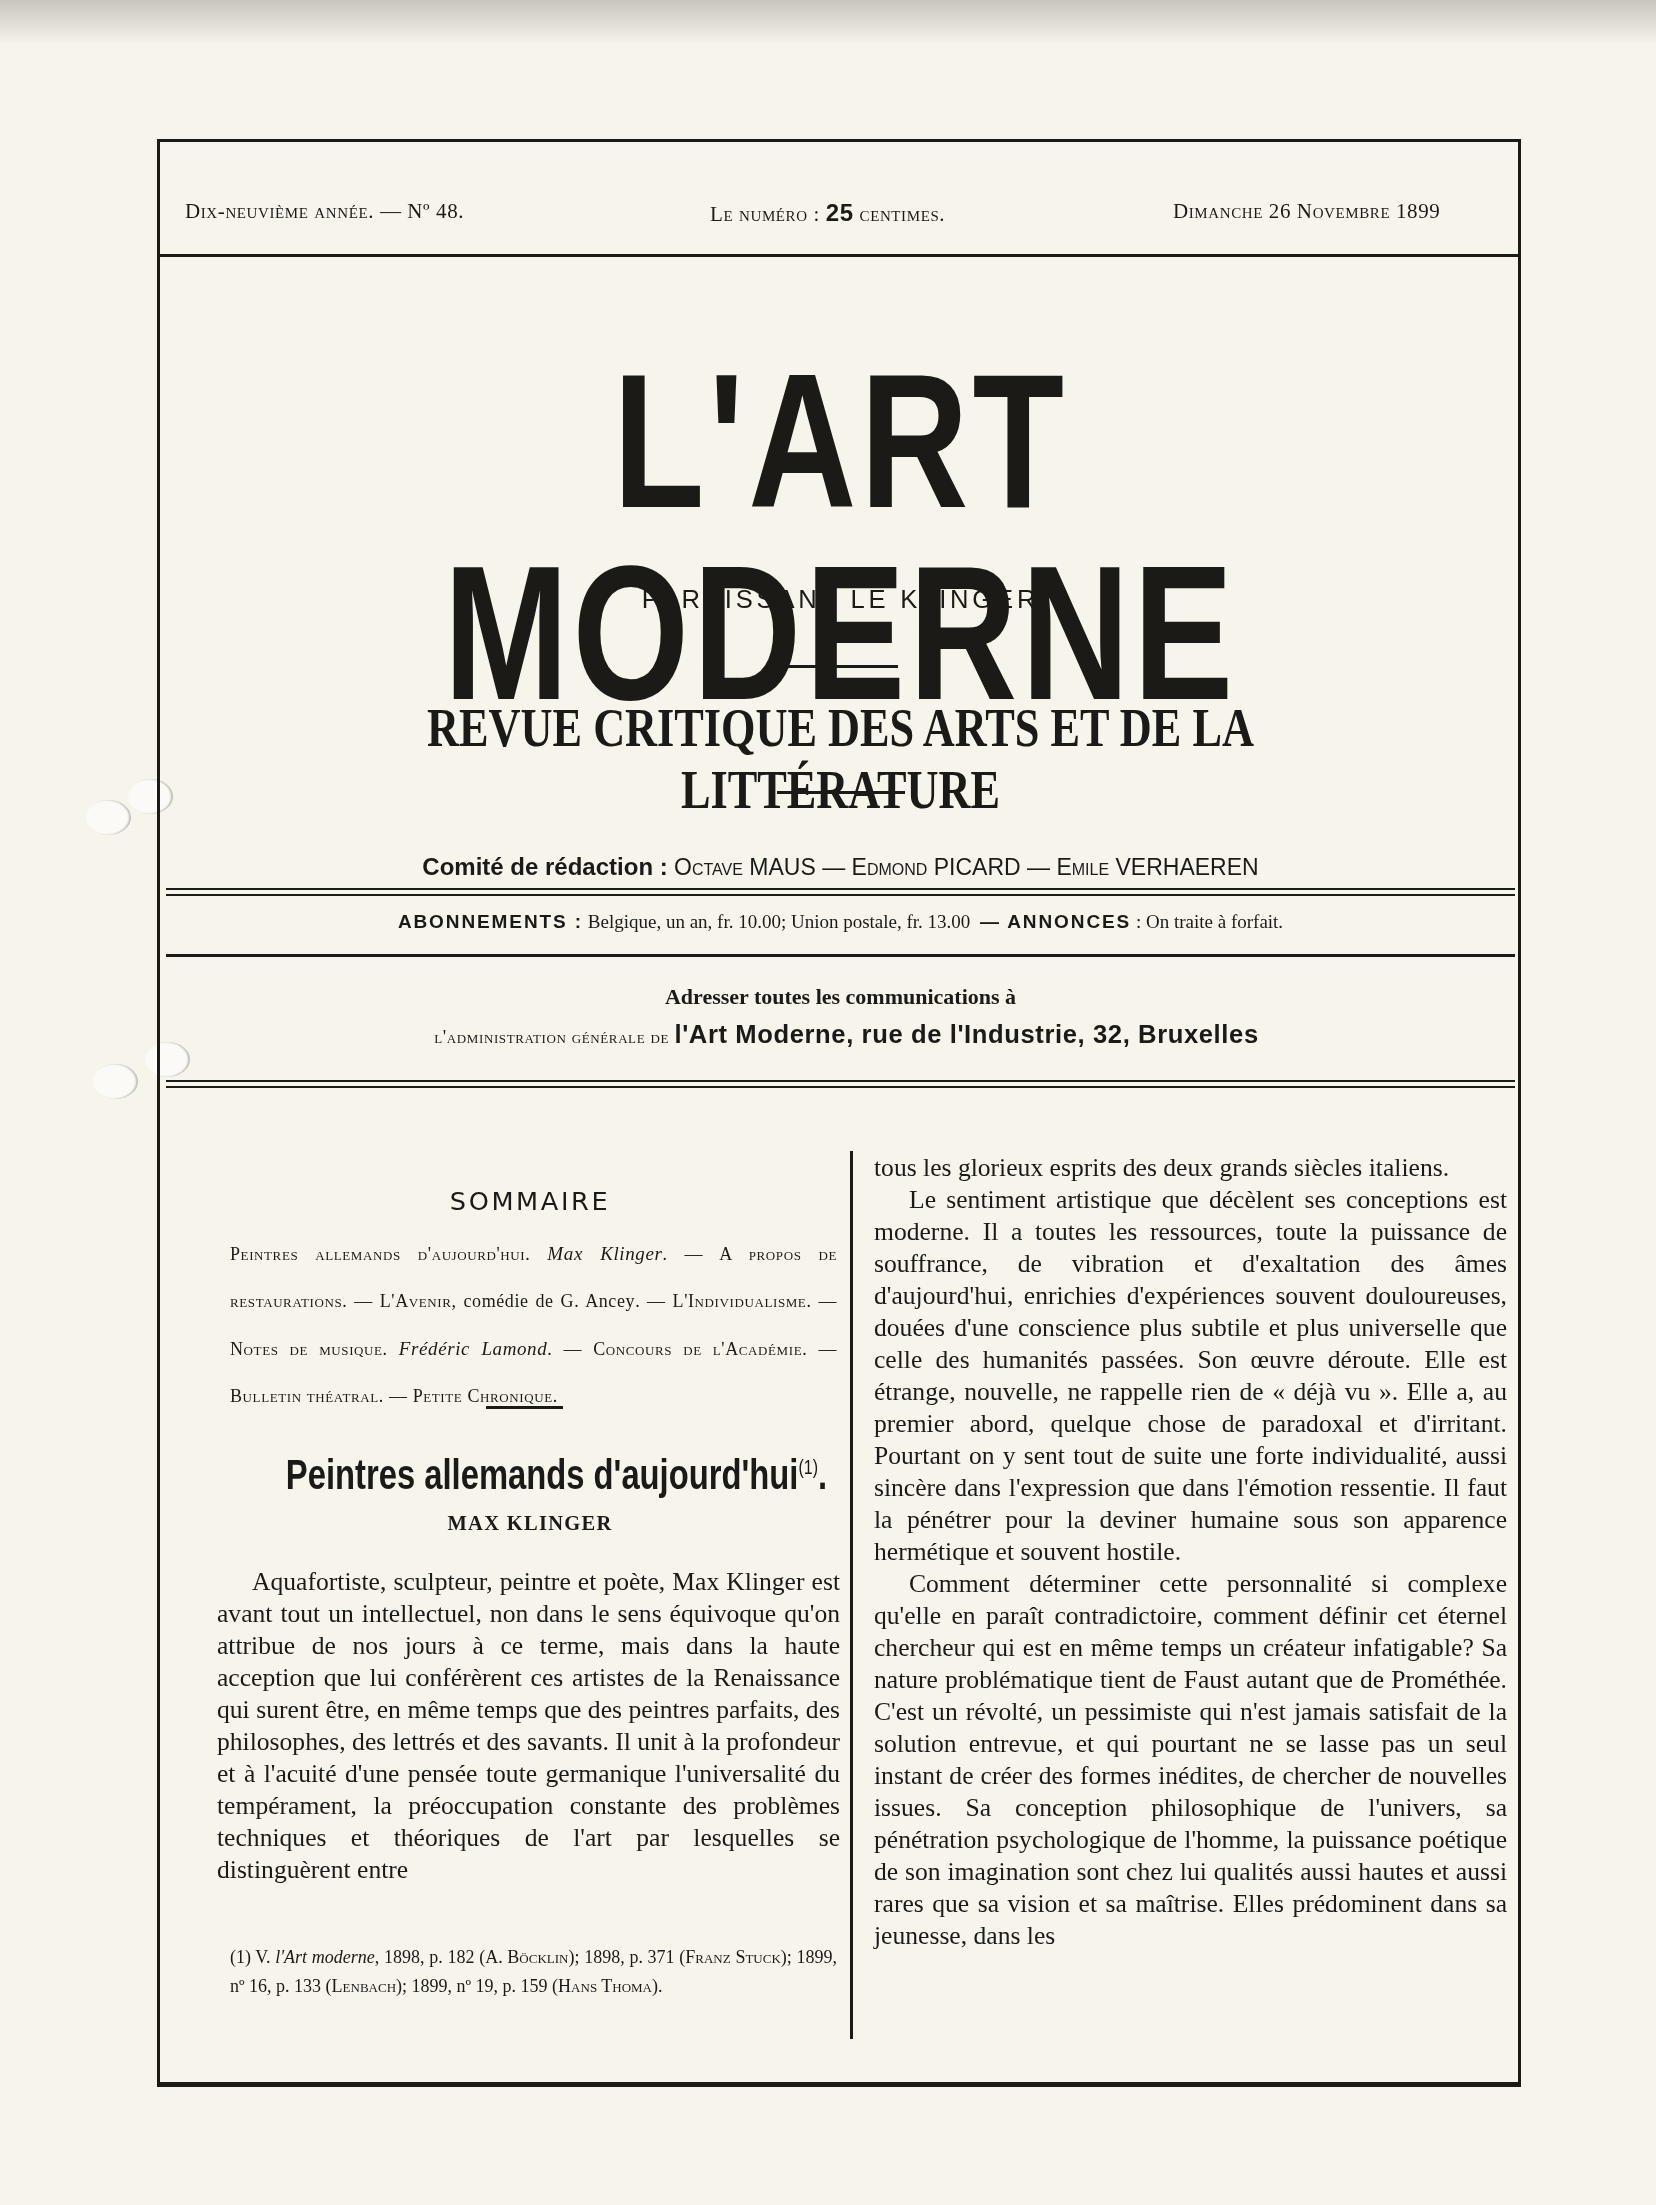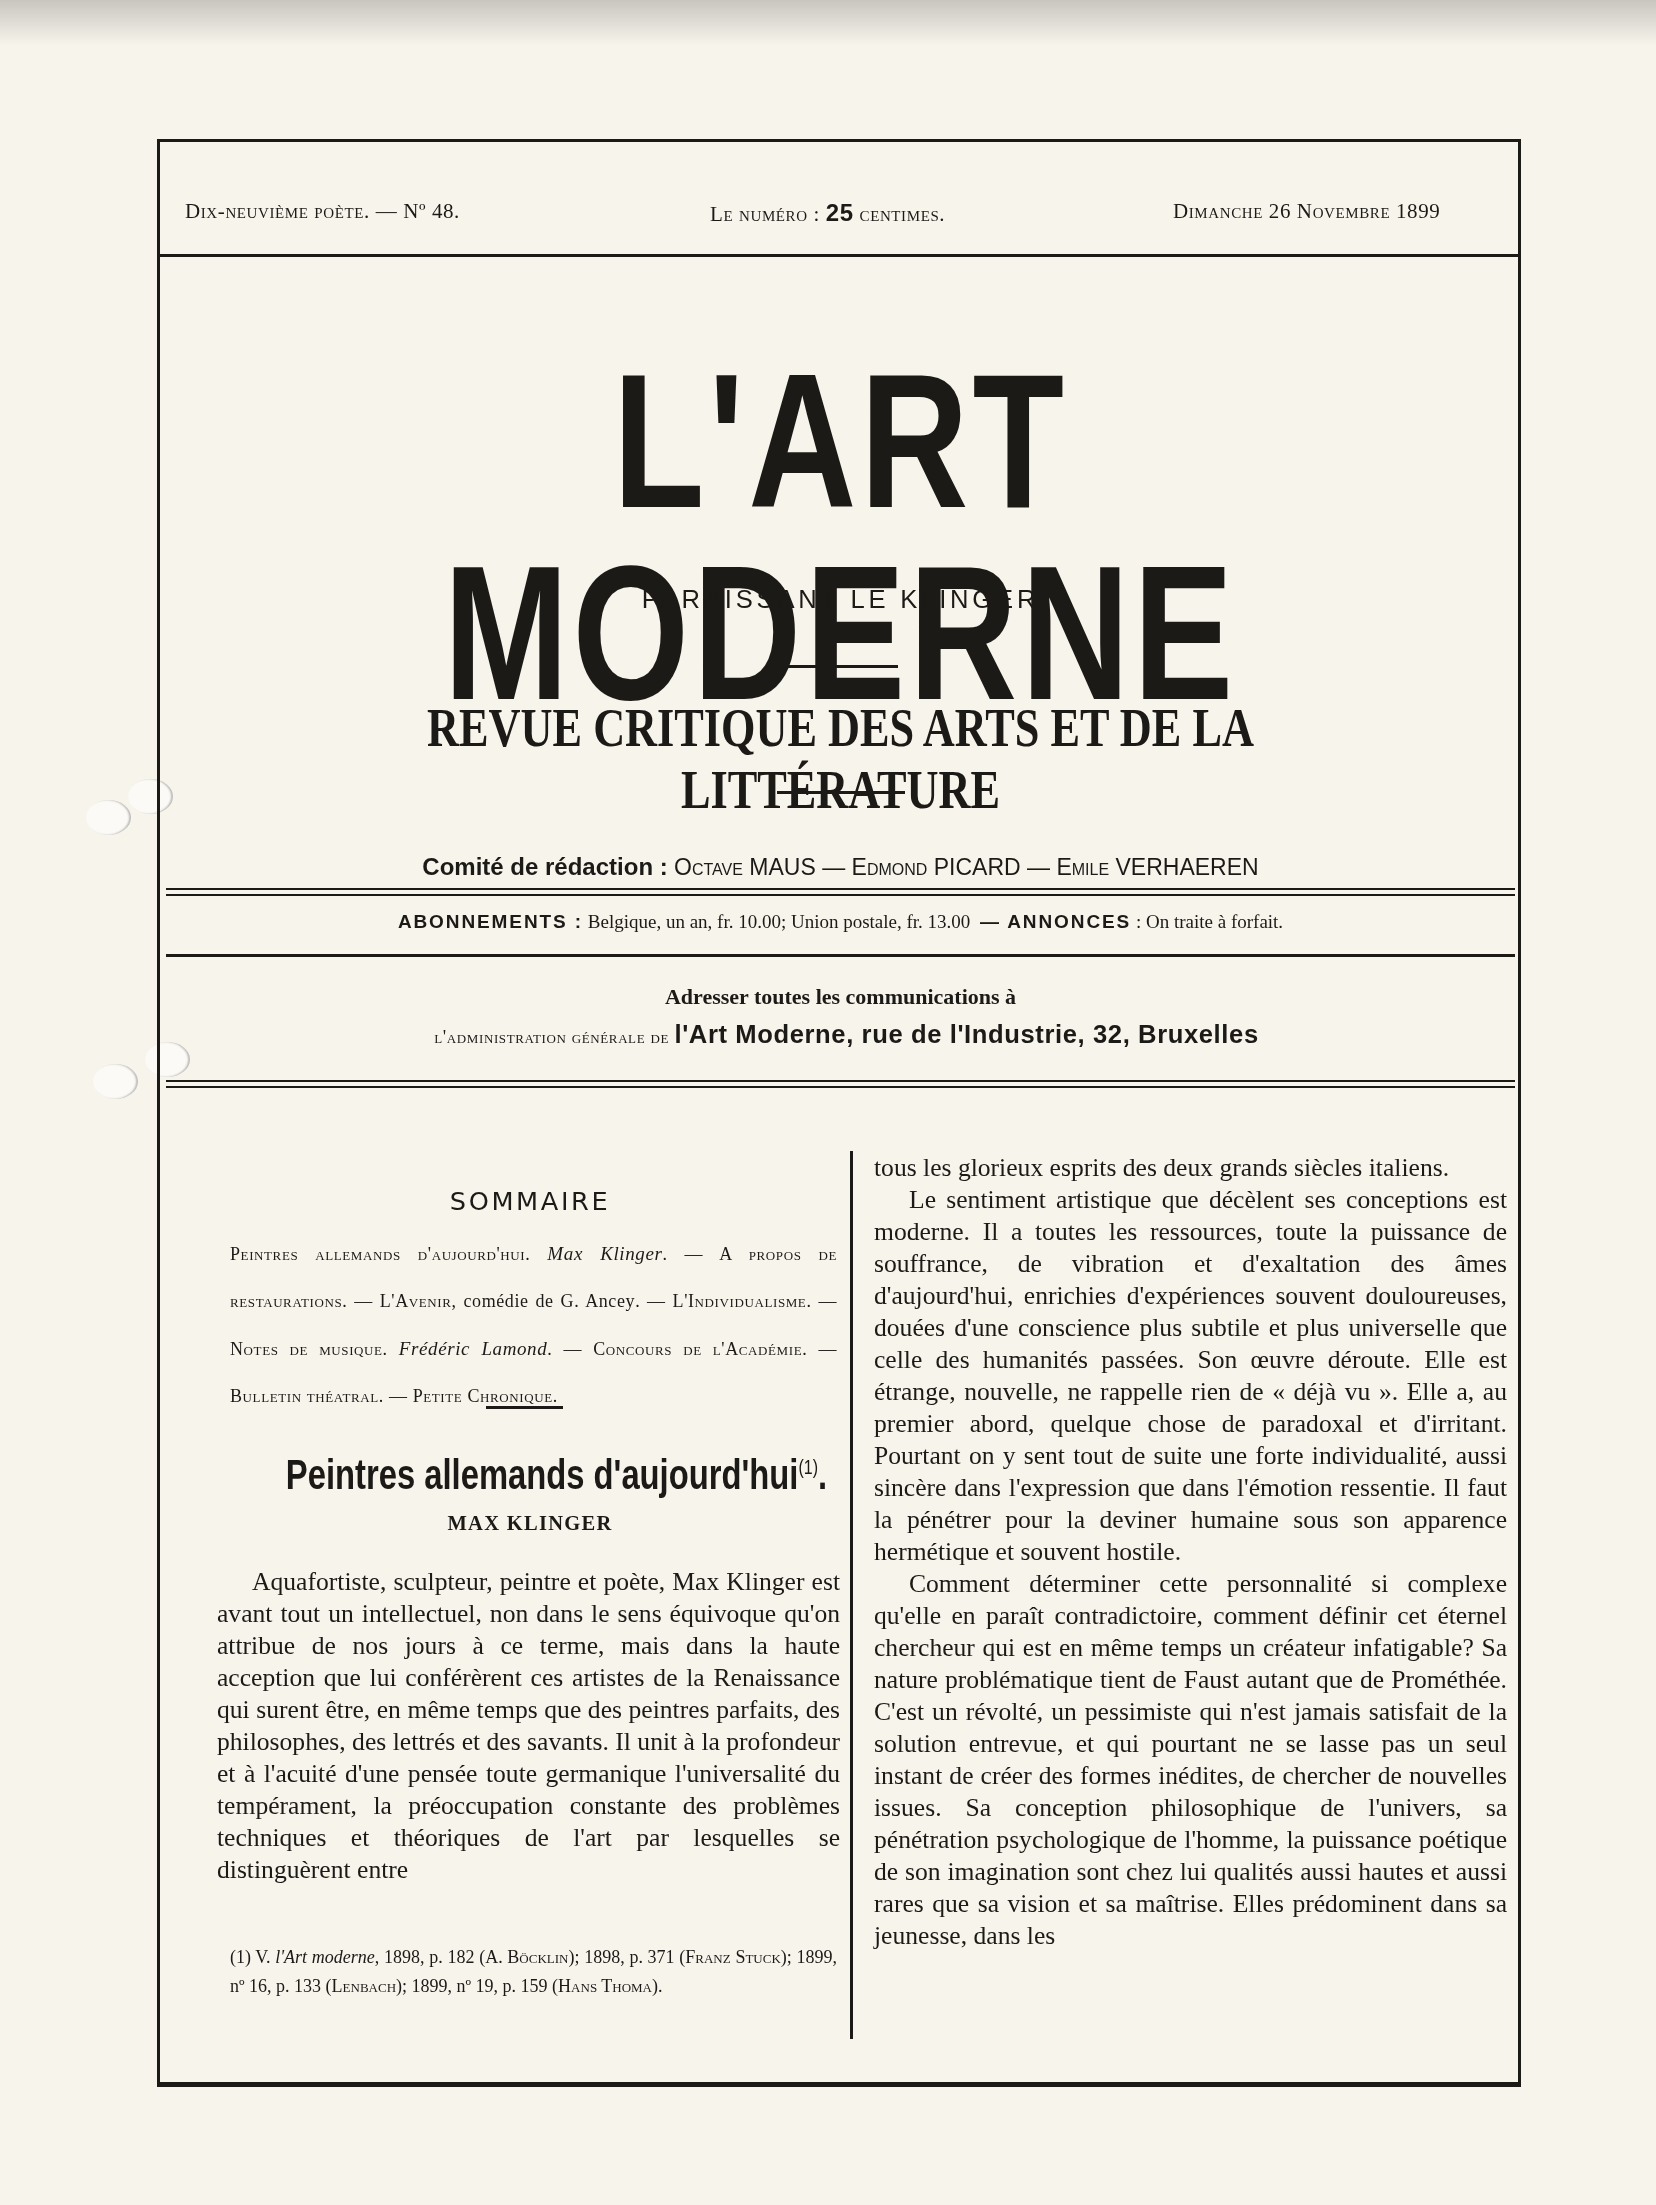--- a/index.html
+++ b/index.html
@@ -79,21 +79,21 @@
 
 <div class="scan-top"></div>
 <div class="punch" style="left:128px; top:779px;"></div>
 <div class="punch" style="left:86px; top:800px;"></div>
 <div class="punch" style="left:145px; top:1042px;"></div>
 <div class="punch" style="left:93px; top:1064px;"></div>
 
 <div class="frame"></div>
 
 <div class="hdr" style="left:185px;">
-  <span>Dix-neuvième poète.</span><span> — </span><span>Nº 48.</span>
+  <span>Dix-neuvième année.</span><span> — </span><span>Nº 48.</span>
 </div>
 <div class="hdr" style="left:710px;">
   <span>Le numéro : </span><b>25</b><span> centimes.</span>
 </div>
 <div class="hdr" style="left:1173px;">Dimanche 26 Novembre 1899</div>
 
 <div class="hrule" style="left:160px; top:254px; width:1358px; height:3.2px;"></div>
 
 <div class="masthead">L'ART MODERNE</div>
 <div class="parait">PARAISSANT LE KLINGER</div>

